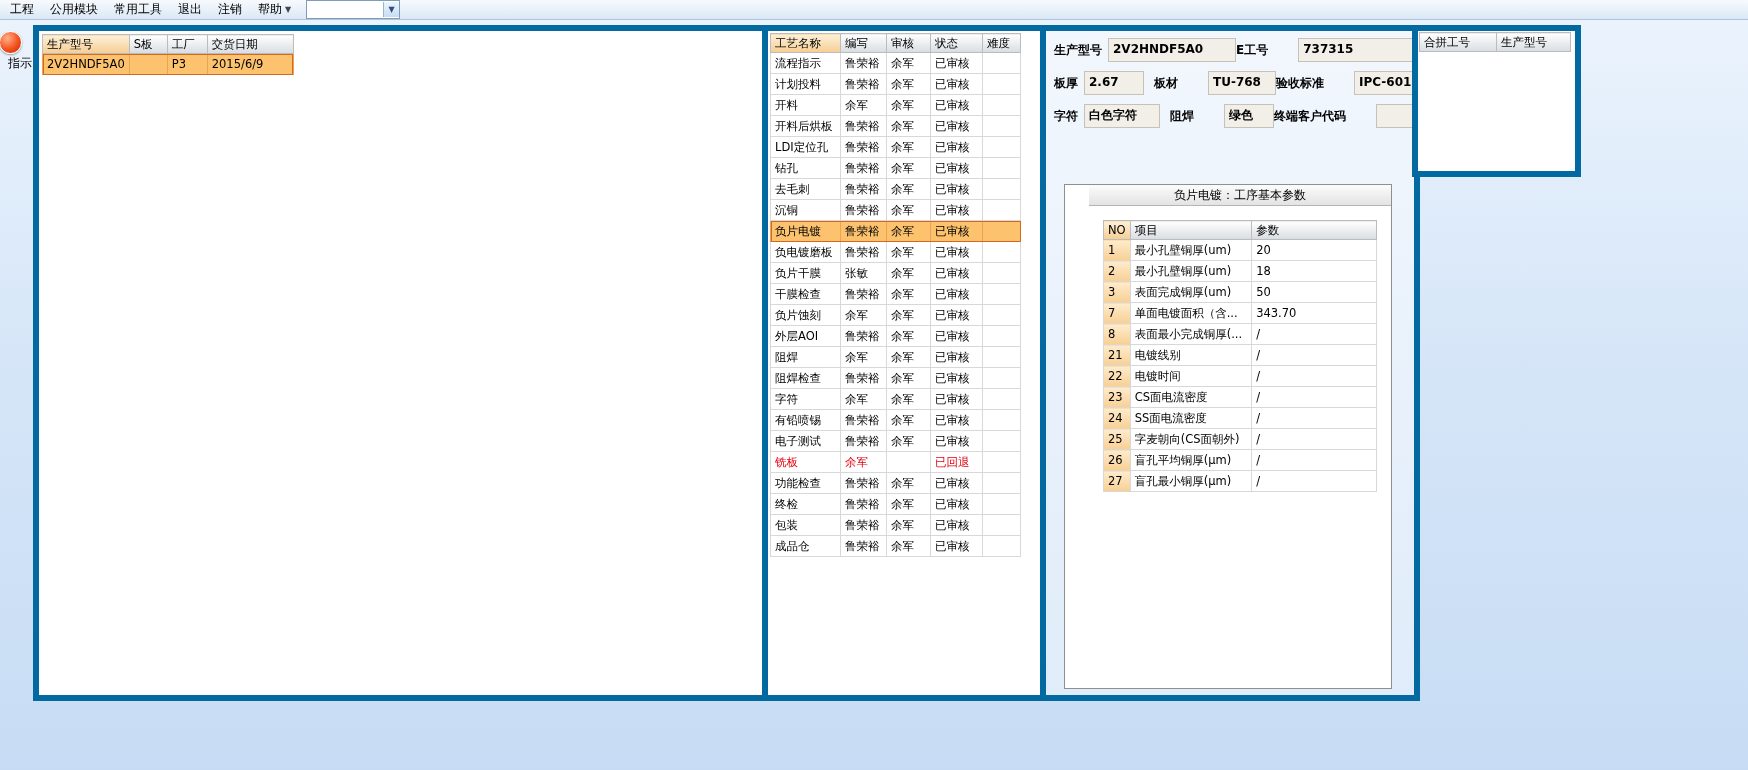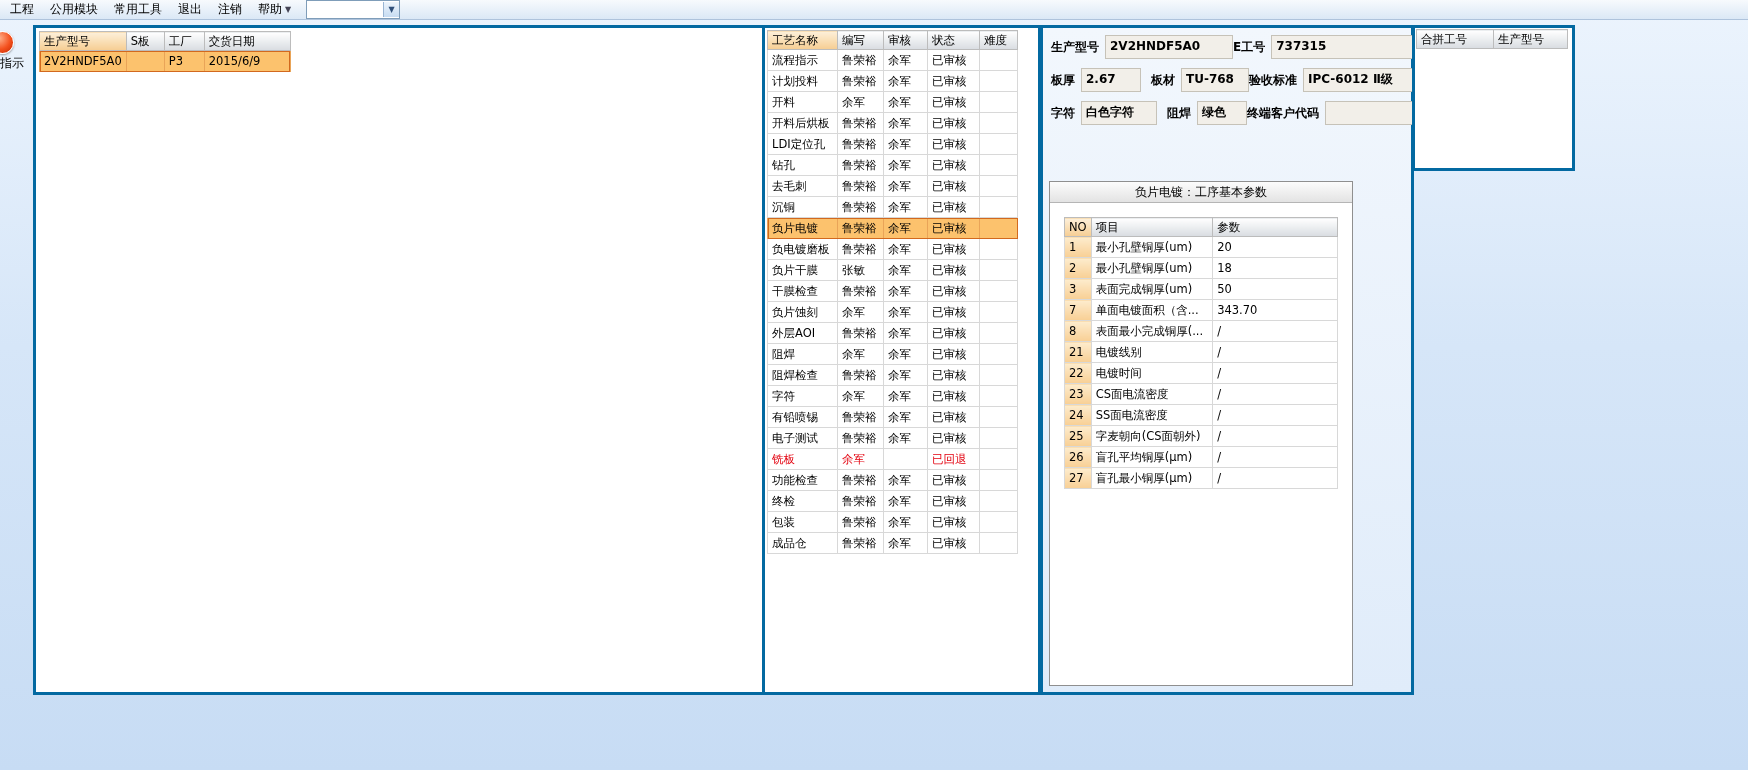--- a/index.html
+++ b/index.html
@@ -21,29 +21,29 @@
   .menu-combo{
     width:92px;height:17px;background:#fff;border:1px solid #7f9db9;margin-left:12px;
     display:flex;align-items:center;justify-content:flex-end;
   }
   .combo-arrow{
     width:15px;height:15px;background:linear-gradient(#eef5fc,#c7dcf2);
     border-left:1px solid #9ab5d3;display:flex;align-items:center;justify-content:center;
     font-size:8px;color:#30507a;
   }
   
-  .tool-strip{position:absolute;left:0;top:30px;width:30px;height:40px;text-align:center;}
+  .tool-strip{position:absolute;left:8px;top:30px;width:30px;height:40px;text-align:center;}
   .tool-ball{
     position:absolute;left:-9px;top:1px;width:21px;height:21px;border-radius:50%;
     background:radial-gradient(circle at 35% 30%,#ffb08a 0%,#f4511e 55%,#c22700 100%);
     border:1px solid #fff;box-shadow:0 1px 2px rgba(0,0,0,.35);
   }
   .tool-label{position:absolute;left:0;top:25px;white-space:nowrap;}
   
-  .panel{position:absolute;background:#fff;border:3px solid #0369a1;}
+  .panel{position:absolute;background:#fff;border:6px solid #0369a1;}
   #orders-panel{left:33px;top:25px;width:726px;height:664px;}
   #process-panel{left:762px;top:25px;width:273px;height:664px;}
   #right-panel{left:1040px;top:25px;width:368px;height:664px;
     background:linear-gradient(180deg,#f2f7fd,#e0ecfa);}
   #merge-panel{left:1412px;top:25px;width:157px;height:140px;}
   
   table.grid{border-collapse:collapse;table-layout:fixed;font-size:11.5px;}
   table.grid th{
     height:18px;font-weight:normal;text-align:left;padding:0 4px;
     background:linear-gradient(#ffffff,#d8dce1);
@@ -57,34 +57,34 @@
   tr.selected{outline:1px solid #d2691e;outline-offset:-1px;}
   tr.selected td{background:#fcc26d;font-weight:normal;border-color:#e9a458;}
   #orders-table tr.selected td{font-weight:normal;}
   tr.alert td{color:#e3000e;}
   #orders-table{margin:3px;}
   #process-table{margin:2px;}
   
   #detail-form{padding:7px 10px 0 8px;}
   .form-row{display:flex;align-items:center;margin-bottom:9px;}
   .grp{display:flex;align-items:center;}
-  .grp + .grp{margin-left:10px;}
+  .grp + .grp{margin-left:10px;gap:24px;}
   .grp.push{margin-left:auto;}
   .flabel{font-weight:bold;white-space:nowrap;}
   .fbox{
     display:inline-block;background:#f2efe9;border:1px solid #c6c2b8;
     height:20px;line-height:18px;padding:1px 4px;font-weight:bold;margin-left:6px;
     white-space:nowrap;overflow:hidden;
   }
   .w118{width:118px}.w136{width:136px}.w50{width:50px}.w58{width:58px}
   .w108{width:108px}.w66{width:66px}.w40{width:40px}.w86{width:86px}
   
   #params-panel{
-    position:absolute;left:6px;top:153px;width:302px;height:503px;
-    background:#fff;border:1px solid #8f8f8f;
+    position:absolute;left:18px;top:153px;width:302px;height:503px;
+    background:#fff;border:1px solid #8f8f8f;padding-left:24px;
   }
   #params-title{
     height:20px;line-height:20px;text-align:center;
     background:linear-gradient(#fcfcfc,#e3e3e3);border-bottom:1px solid #b5b5b5;
   }
   #params-table{margin:14px;}
   #params-table td.c0{background:linear-gradient(#fdeccd,#f8cf94);}
   #merge-table{margin:1px;}
 </style>
 </head>

